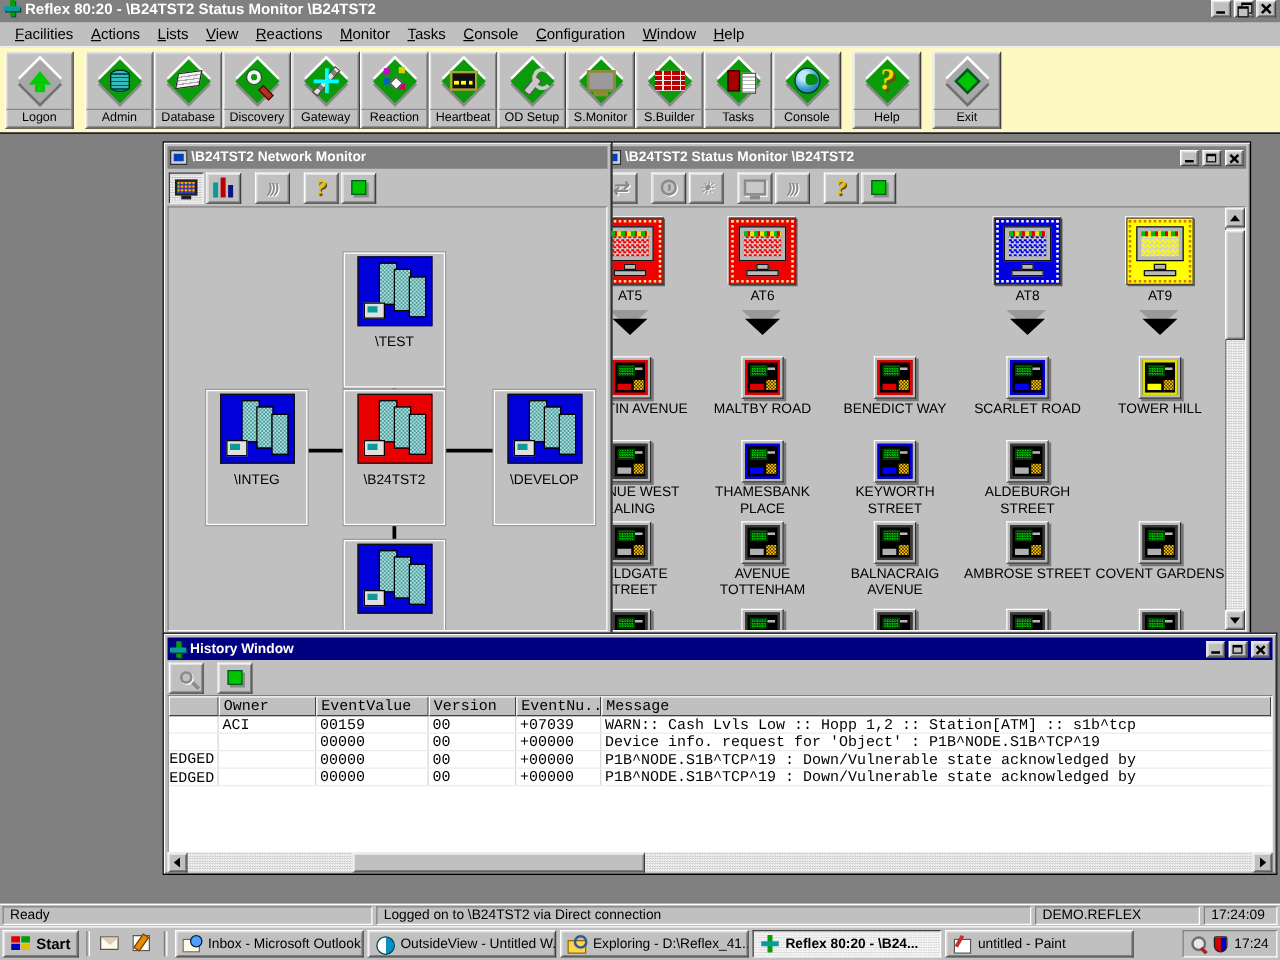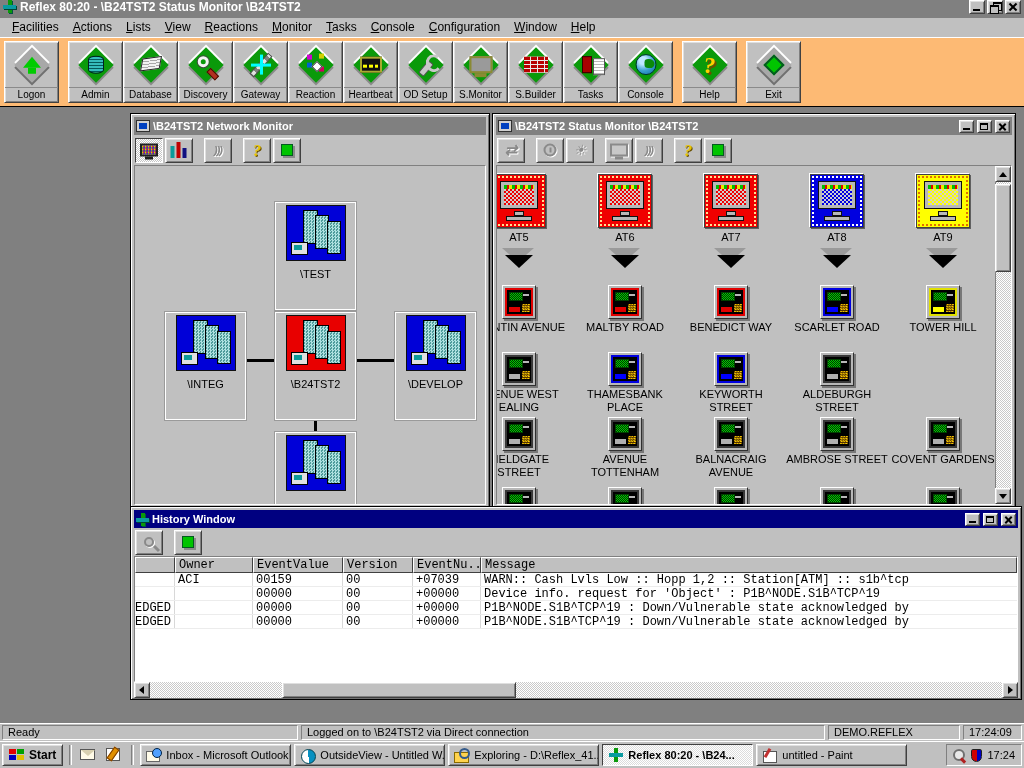--- a/index.html
+++ b/index.html
@@ -20,21 +20,21 @@
 .ic-close::before,.ic-close::after{content:"";position:absolute;left:2px;right:2px;top:5px;height:2px;background:#000}
 .ic-close::before{transform:rotate(45deg)}.ic-close::after{transform:rotate(-45deg)}
 .logo-plus{position:relative;width:13px;height:13px;flex:none}
 .logo-plus::before{content:"";position:absolute;left:5px;top:0;width:4px;height:13px;background:#0a9a0a;box-shadow:1px 1px 0 #054}
 .logo-plus::after{content:"";position:absolute;left:0;top:5px;width:13px;height:4px;background:#0a9aa0;box-shadow:1px 1px 0 #043}
 
 .menubar{position:absolute;left:0;top:18px;width:1024px;height:20px;background:#c0c0c0;display:flex;align-items:center;padding-left:5px;border-bottom:1px solid #fff}
 .mitem{display:inline-block;padding:2px 7px 3px}
 .mitem::first-letter{text-decoration:underline}
 
-.toolbar{position:absolute;left:0;top:38px;width:1024px;height:68px;background:#fdba74;display:flex;align-items:center;padding-left:4px}
+.toolbar{position:absolute;left:0;top:38px;width:1024px;height:68px;background:#fef9c3;display:flex;align-items:center;padding-left:4px}
 .gap8{width:9px;flex:none}
 .tbtn{flex:none;width:55px;height:62px;background:#c0c0c0;border:1px solid;border-color:#fff #404040 #404040 #fff;box-shadow:inset 1px 1px 0 #dfdfdf,inset -1px -1px 0 #808080;display:flex;flex-direction:column}
 .ticon{position:relative;flex:1;width:100%}
 .tlabel{height:15px;line-height:14px;font-size:10px;text-align:center;border-top:1px solid #8a8a8a;overflow:hidden;white-space:nowrap}
 .dia{position:absolute;left:50%;top:52%;width:25px;height:25px;transform:translate(-50%,-50%) rotate(45deg);background:#0a9a0a;box-shadow:-2px -2px 0 #fff,2px 2px 0 #8a8a8a}
 .dia-silver{background:#a8a8a8;box-shadow:-2px -2px 0 #fff,2px 2px 0 #707070}
 .g{position:absolute;left:50%;top:50%;transform:translate(-50%,-52%);z-index:2}
 .g-up{width:0;height:0;border:9px solid transparent;border-top:0;border-bottom:11px solid #00cc00;transform:translate(-50%,-75%)}
 .g-up::after{content:"";position:absolute;left:-4px;top:11px;width:8px;height:6px;background:#00cc00}
 .g-db{width:16px;height:18px;border-radius:8px/4px;background:repeating-linear-gradient(#35bdbd 0 2px,#045a5a 2px 3px);border:1px solid #022}
@@ -323,21 +323,21 @@
       <span class="ticon">
           <i class="dia dia-silver"></i>
           <i class="g g-exitd"></i>
         </span>
       <span class="tlabel">Exit</span>
     </div>
   </div>
 
   <div class="mdi">
 
-    <div class="win" style="left:492px;top:6px;width:524px;height:396px">
+    <div class="win" style="left:477px;top:6px;width:524px;height:396px">
       <div class="wt wt-gray">
         <span class="wi-pc"></span>
         <span>\B24TST2 Status Monitor \B24TST2</span>
         <span class="sp"></span>
         <span class="wbtn">
             <i class="ic-min"></i>
           </span>
         <span class="wbtn">
             <i class="ic-max"></i>
           </span>
@@ -385,32 +385,20 @@
               <i class="a2"></i>
             </div>
         </div>
         <div class="t-cell" style="left:75px;top:8px">
           <div class="term t-red">
               <i class="mon"></i>
               <i class="stand"></i>
               <i class="base"></i>
             </div>
           <div class="t-label">AT6</div>
-          <div class="darrow">
-              <i class="a1"></i>
-              <i class="a2"></i>
-            </div>
-        </div>
-        <div class="t-cell" style="left:181px;top:8px">
-          <div class="term t-red">
-              <i class="mon"></i>
-              <i class="stand"></i>
-              <i class="base"></i>
-            </div>
-          <div class="t-label">AT7</div>
           <div class="darrow">
               <i class="a1"></i>
               <i class="a2"></i>
             </div>
         </div>
         <div class="t-cell" style="left:287px;top:8px">
           <div class="term t-blue">
               <i class="mon"></i>
               <i class="stand"></i>
               <i class="base"></i>

